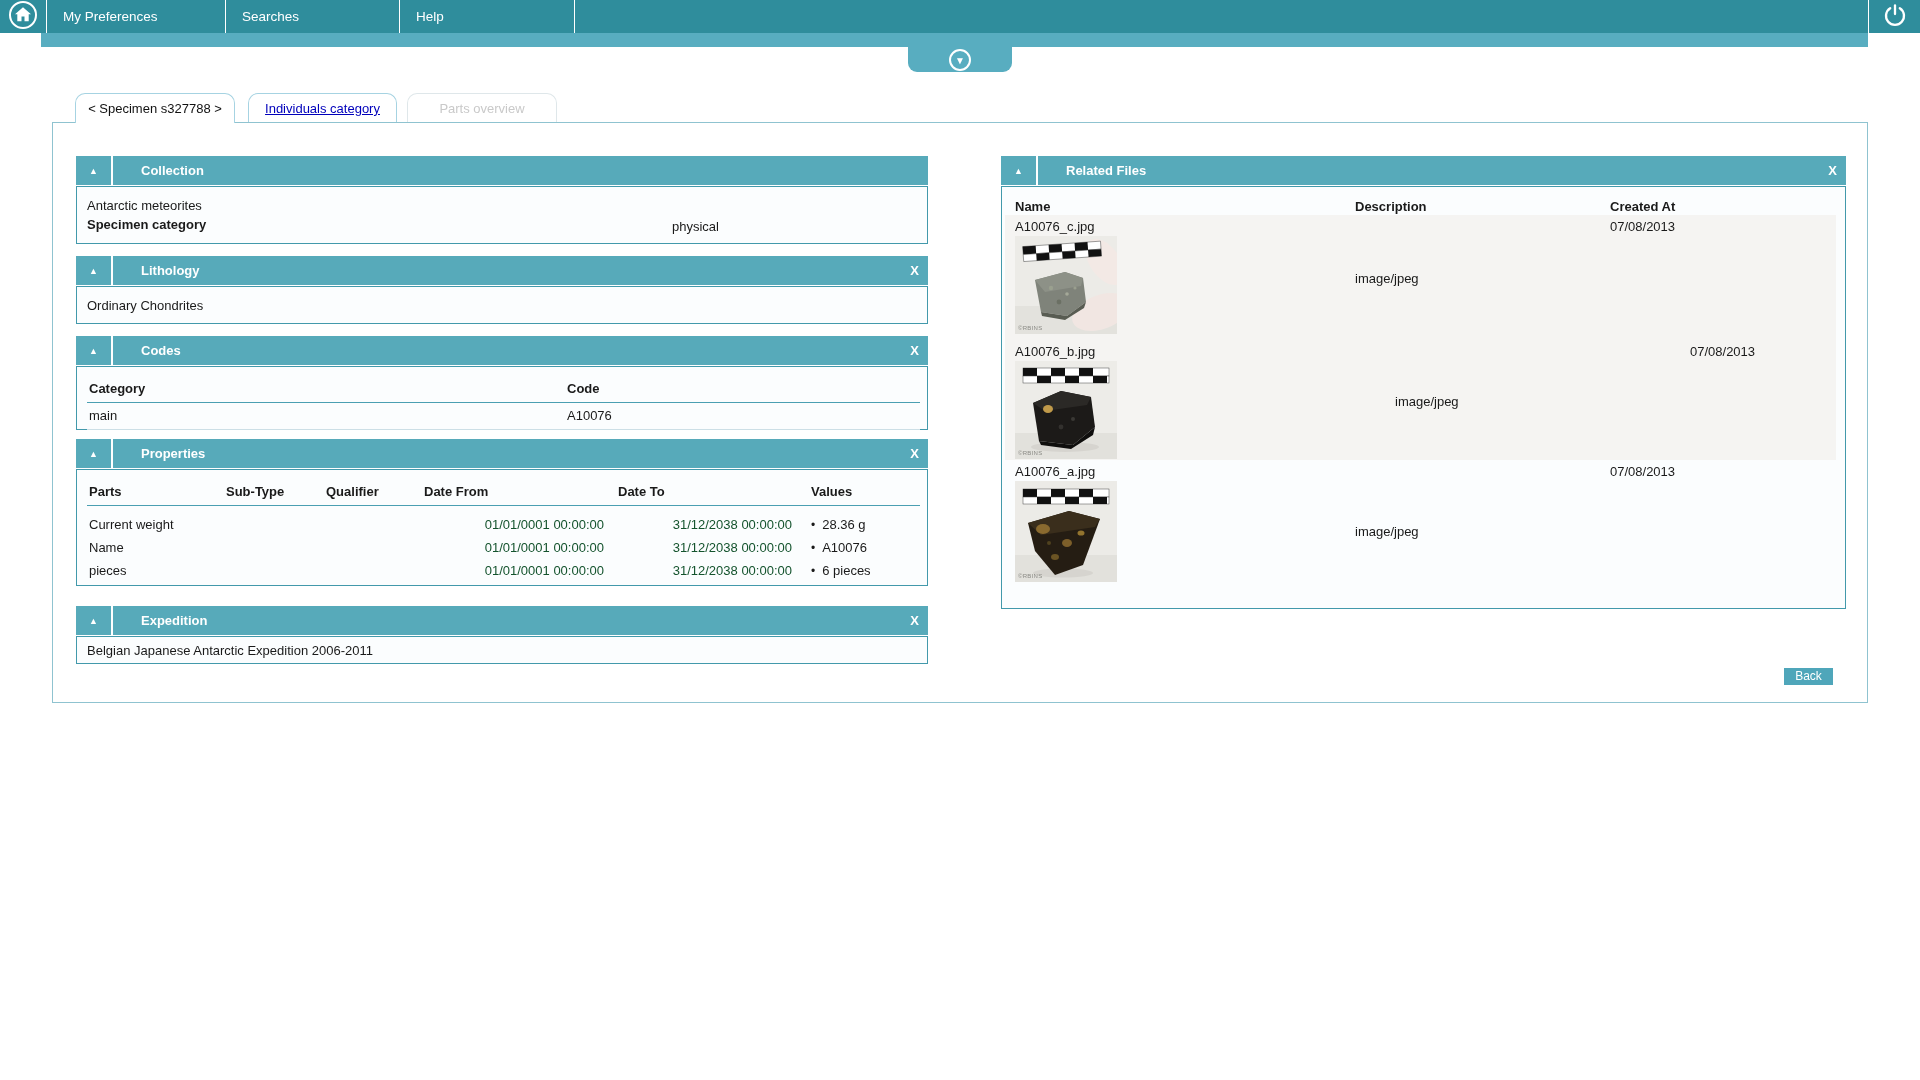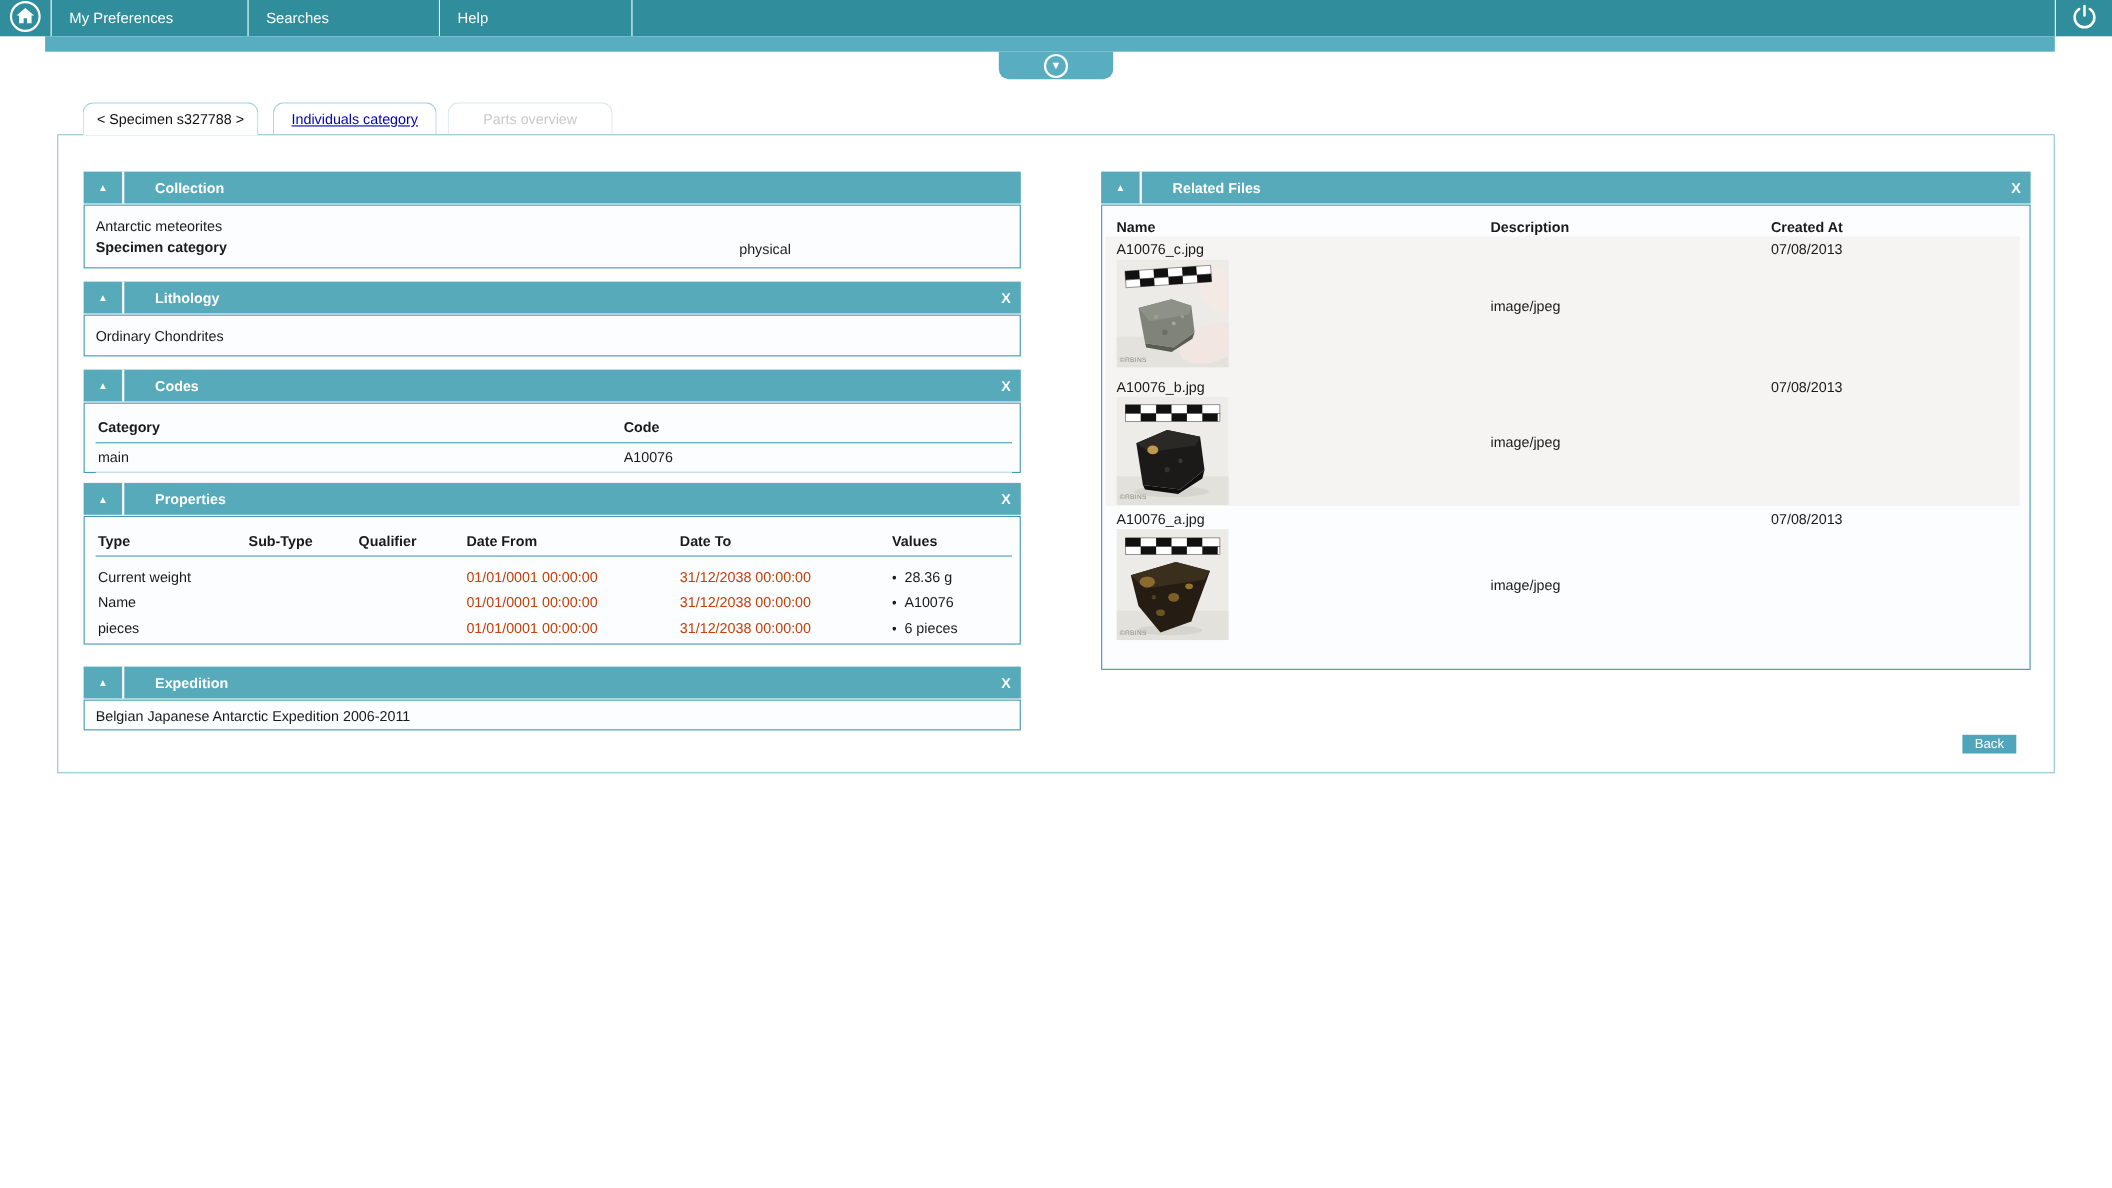--- a/index.html
+++ b/index.html
@@ -67,32 +67,32 @@
   .codes-data { border-bottom:1px solid #ccdfe6; padding:5px 0 6px 2px; }
   .codes-head > div, .codes-data > div { padding-left:0; }
 
   
   .props-grid { position:absolute; left:10px; right:7px; top:12px; }
   .props-row { display:grid; grid-template-columns:137px 100px 98px 194px 188px auto; align-items:center; }
   .props-head { border-bottom:1px solid #4a9fb2; padding-bottom:6px; font-weight:bold; }
   .props-head > div { padding:2px 0 0 2px; }
   .props-data { height:23px; }
   .props-data > div { padding-left:2px; }
-  .cell-date { text-align:left; padding-right:12px !important; color:#c2410c; }
+  .cell-date { text-align:right; padding-right:12px !important; color:#14532d; }
   .cell-values { display:flex; align-items:center; gap:7px; padding-left:7px !important; }
   .bullet { font-size:12px; }
 
   
   .rf-grid-head { position:absolute; left:13px; right:10px; top:12px; display:grid;
                   grid-template-columns:340px 255px auto; border-bottom:1px solid #6d7e84;
                   padding-bottom:7px; font-weight:bold; }
   .rf-rows { position:absolute; left:3px; right:9px; top:28px; }
   .rf-row { display:grid; grid-template-columns:340px 255px auto; padding:2px 0 0 10px; position:relative; }
   .rf-row.gray { background:#f5f4f2; }
-  .rf-row-1 { height:125px; } .rf-row-2 { height:120px; } .rf-row-3 { height:140px; }
+  .rf-row-1 { height:125px; } .rf-row-2 { height:120px;gap:40px; } .rf-row-3 { height:140px; }
   .rf-name { padding-top:2px; }
   .rf-desc { display:flex; align-items:center; }
   .rf-date { padding-top:2px; }
   .thumb { position:relative; width:102px; margin-top:2px; cursor:pointer; }
   .thumb svg { display:block; }
   .watermark { position:absolute; left:3px; bottom:3px; font-size:6px; color:#8a8a85; letter-spacing:.3px; }
 
   
   .back-btn { position:absolute; left:1731px; top:545px; width:49px; height:17px; background:#4fa6ba;
               color:#ffffff; font-size:12px; line-height:16px; text-align:center; cursor:pointer; }
@@ -185,21 +185,21 @@
 
   <div class="panel p-properties">
     <div class="panel-header">
       <div class="collapse-box">▲</div>
       <div class="panel-title">Properties</div>
       <div class="close-x">X</div>
     </div>
     <div class="panel-body b-properties">
       <div class="props-grid">
         <div class="props-row props-head">
-          <div>Type</div>
+          <div>Parts</div>
           <div>Sub-Type</div>
           <div>Qualifier</div>
           <div>Date From</div>
           <div>Date To</div>
           <div style="padding-left:7px;">Values</div>
         </div>
         <div class="props-row props-data" style="margin-top:7px;">
           <div>Current weight</div>
           <div></div>
           <div></div>

